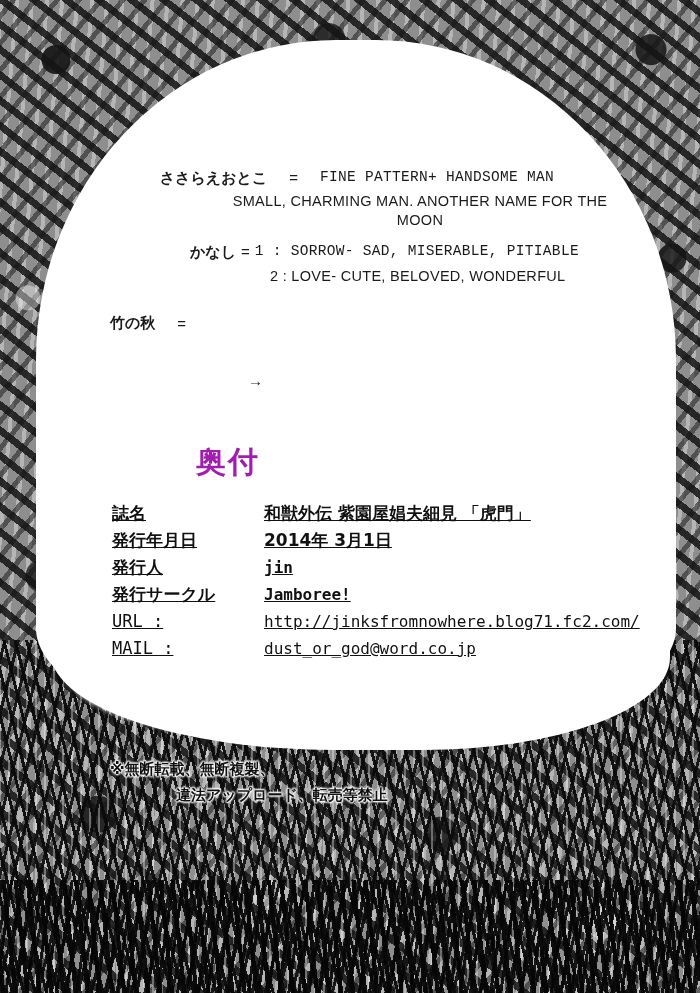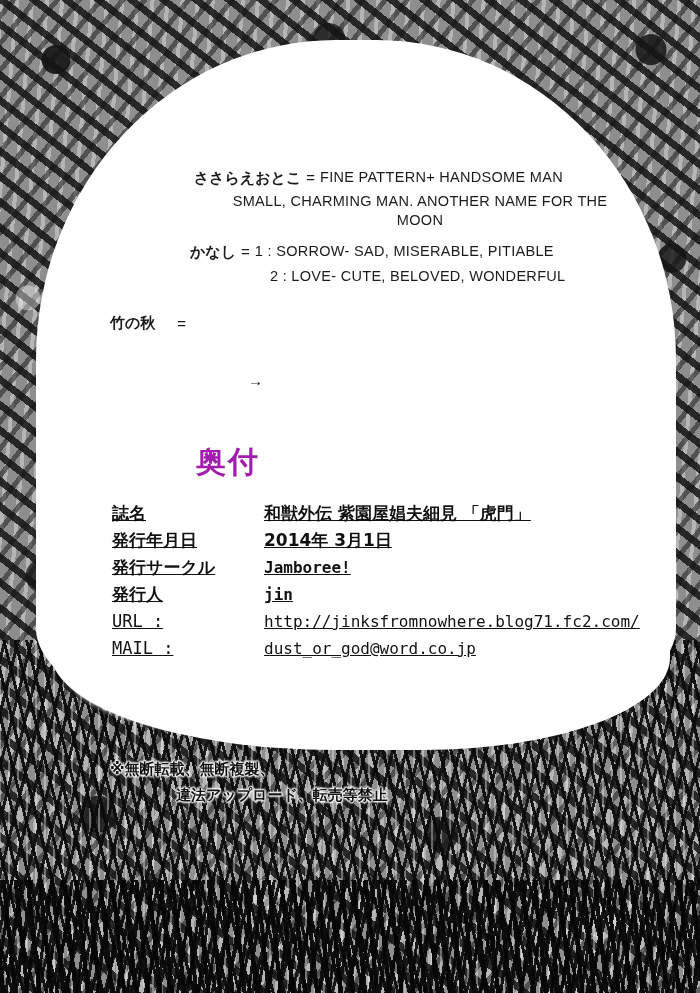--- a/index.html
+++ b/index.html
@@ -123,28 +123,28 @@
     line-height: 19px;
     white-space: nowrap;
     padding-top: 1px;
   }
   .g-eq {
     font-size: 15px;
     padding: 0 5px;
     line-height: 19px;
   }
   .g-def {
-    font-family: Liberation Sans, sans-serif;
+    font-family: Liberation Mono, monospace;
     font-size: 14.5px;
     line-height: 19px;
     letter-spacing: 0.3px;
     text-transform: uppercase;
   }
 
-  .row1 { justify-content: flex-end; }
+  .row1 { justify-content: flex-end; gap: 17px; }
   .row1 .g-def { width: 300px; text-align: left; }
   .row1-extra {
     text-align: center;
     font-size: 14.5px;
     line-height: 19px;
     letter-spacing: 0.3px;
     text-transform: uppercase;
     margin: 0 0 12px 120px;
     width: 400px;
   }
@@ -290,27 +290,27 @@
         <span class="c-label">誌名</span>
         <span class="c-value jp">和獣外伝 紫園屋娼夫細見 「虎門」</span>
       </div>
 
       <div class="c-row">
         <span class="c-label">発行年月日</span>
         <span class="c-value jp">2014年 3月1日</span>
       </div>
 
       <div class="c-row">
+        <span class="c-label">発行人</span>
+        <span class="c-value">jin</span>
+      </div>
+
+      <div class="c-row">
         <span class="c-label">発行サークル</span>
         <span class="c-value">Jamboree!</span>
-      </div>
-
-      <div class="c-row">
-        <span class="c-label">発行人</span>
-        <span class="c-value">jin</span>
       </div>
 
       <div class="c-row">
         <span class="c-label mono">URL : </span>
         <span class="c-value plain">http://jinksfromnowhere.blog71.fc2.com/</span>
       </div>
 
       <div class="c-row">
         <span class="c-label mono">MAIL : </span>
         <span class="c-value plain">dust_or_god@word.co.jp</span>

